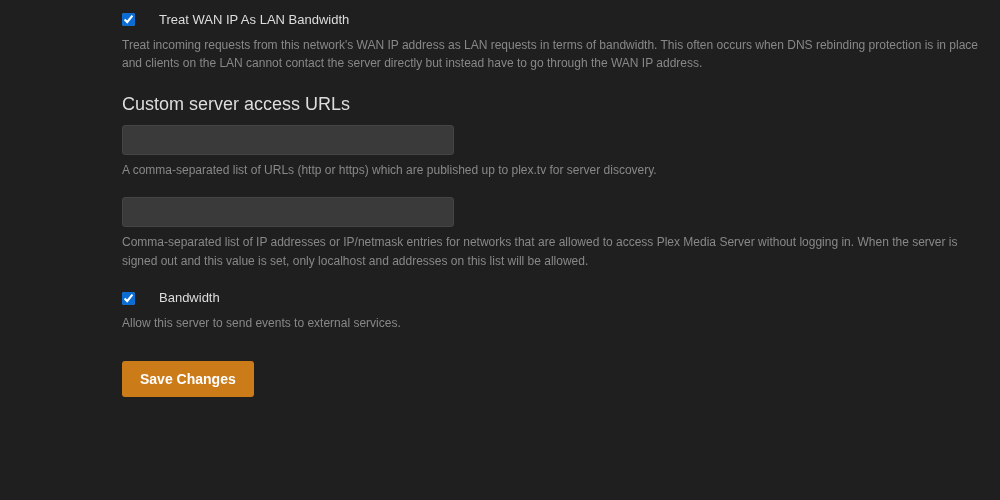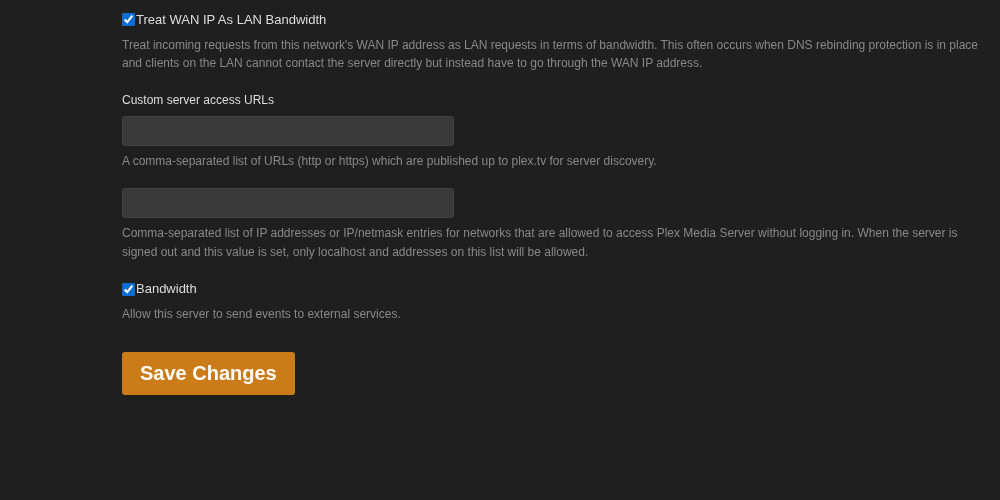--- a/index.html
+++ b/index.html
@@ -16,21 +16,21 @@
   }
   .content {
     padding: 10px 18px 0 122px;
   }
   .section {
     margin-bottom: 18px;
   }
   .checkbox-row {
     display: flex;
     align-items: center;
-    gap: 1px;
+    gap: 24px;
     margin-bottom: 6px;
   }
   input[type="checkbox"] {
     width: 13px;
     height: 13px;
     accent-color: #0b6dd4;
     background: #0b6dd4;
     cursor: pointer;
   }
   .check-label {
@@ -38,21 +38,21 @@
     font-size: 13px;
     cursor: pointer;
   }
   .desc {
     color: #888;
     font-size: 12px;
     line-height: 1.55;
   }
   .field-label {
     color: #ddd;
-    font-size: 12px;
+    font-size: 18px;
     margin-bottom: 7px;
     display: block;
   }
   input[type="text"] {
     width: 332px;
     height: 30px;
     background: #3a3a3a;
     border: 1px solid #444;
     border-radius: 3px;
     color: #ddd;
@@ -60,21 +60,21 @@
     font-size: 13px;
     margin-bottom: 6px;
     display: block;
   }
   .save-btn {
     background: #cc7b19;
     color: #fff;
     border: none;
     border-radius: 3px;
     padding: 10px 18px;
-    font-size: 20px;
+    font-size: 14px;
     font-weight: 600;
     cursor: pointer;
     margin-top: 10px;
   }
 
   .annotation {
     position: absolute;
     pointer-events: none;
   }
 </style>

